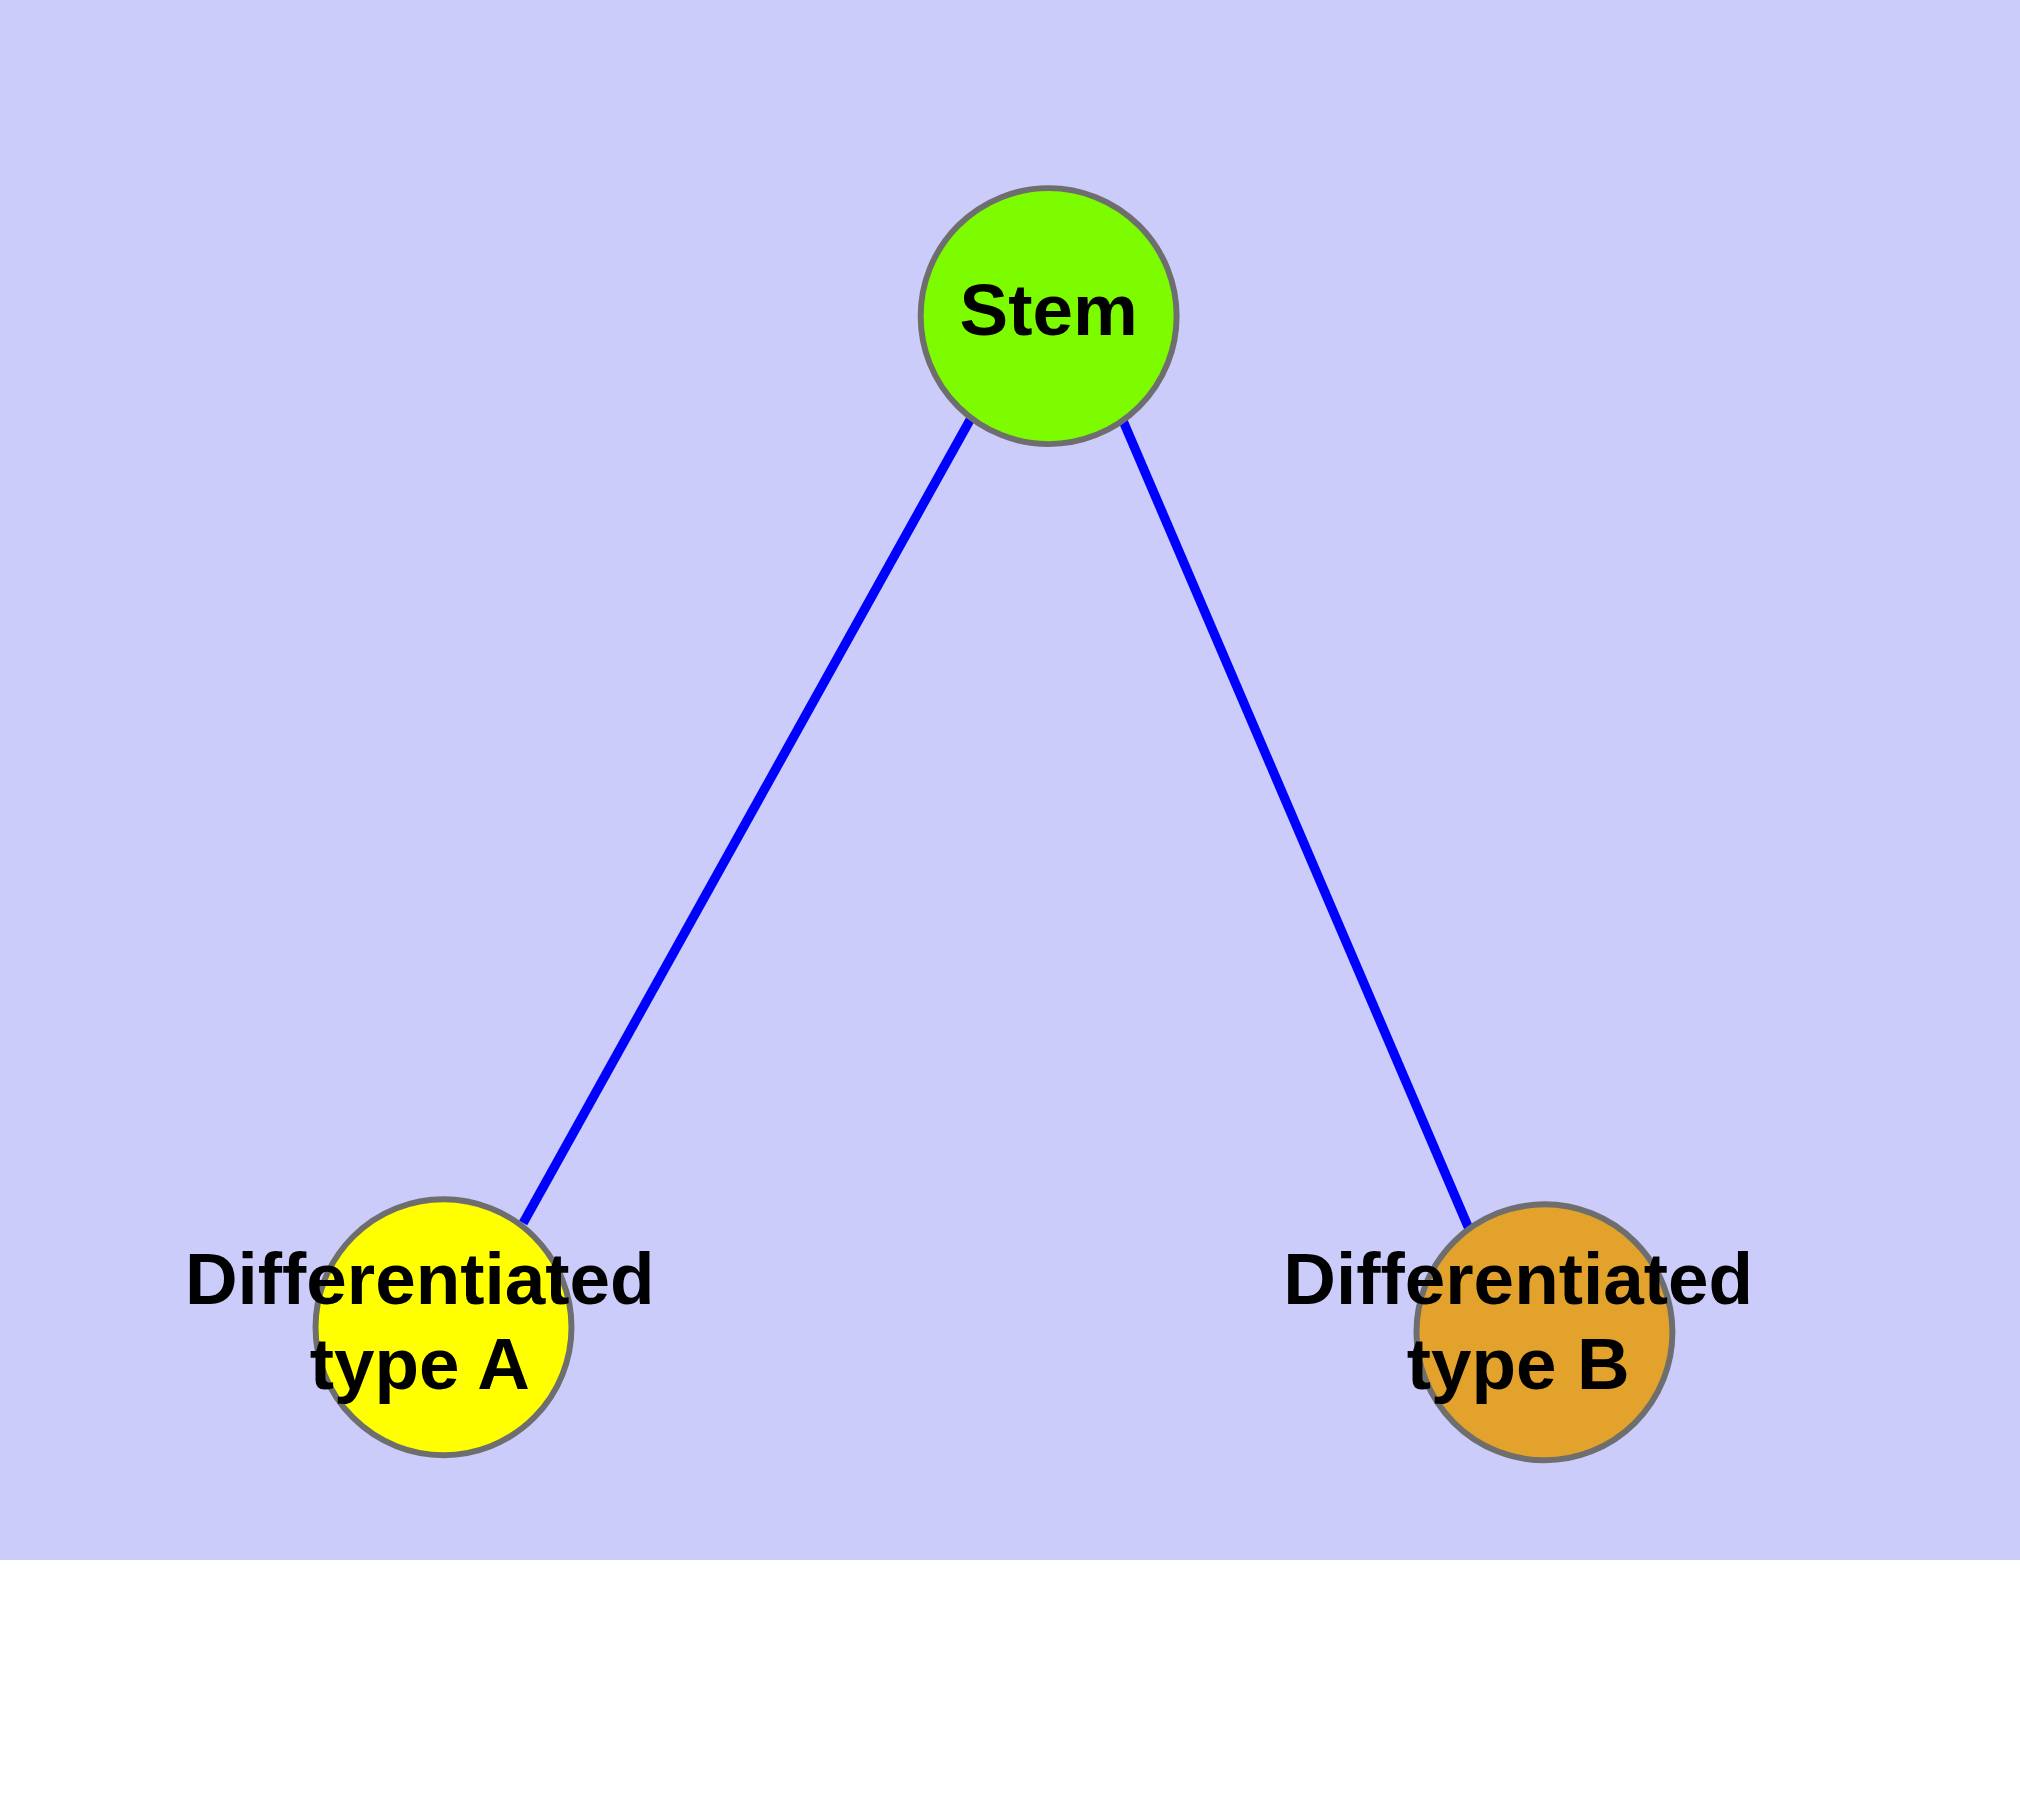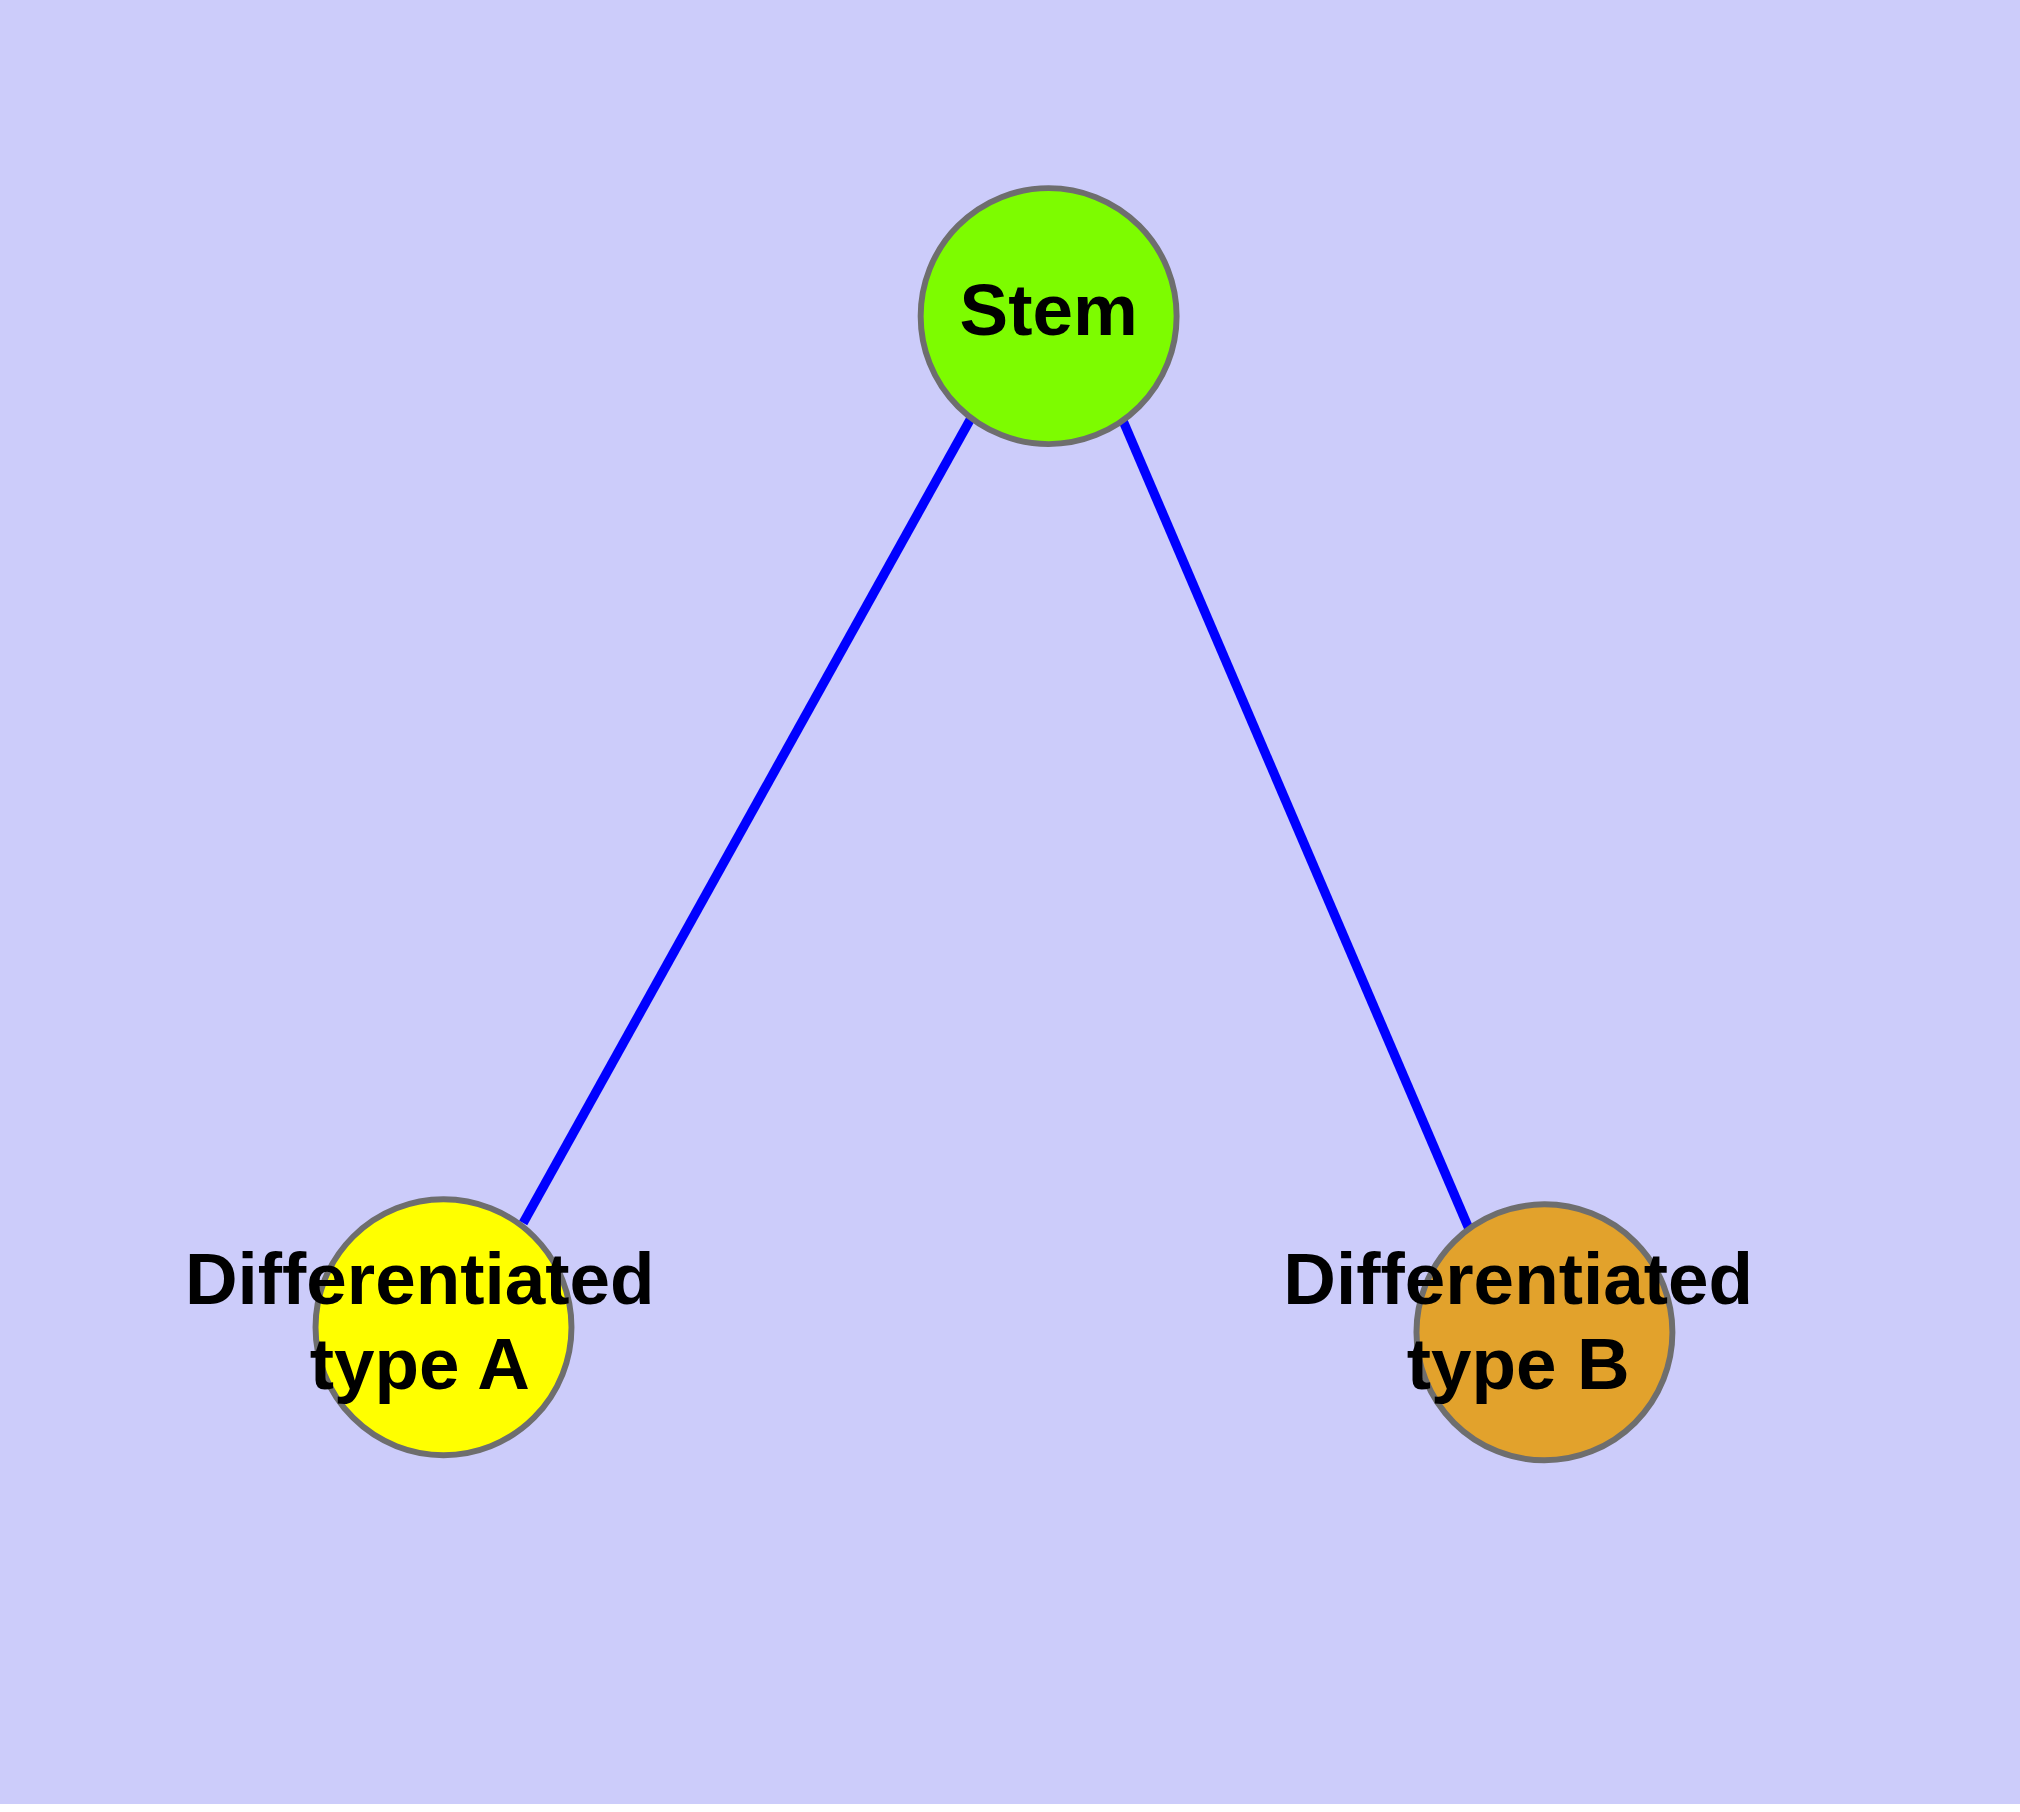--- a/index.html
+++ b/index.html
@@ -44,21 +44,21 @@
   .label-stem {
     font-size: 86px;
   }
   .label-leaf {
     font-size: 86px;
   }
 </style>
 </head>
 <body>
 
-<div id="canvas" style="width: 2021px; height: 1804px;">
+<div id="canvas" style="width: 2021px; height: 1560px;">
   <div id="bg-rect" style="background: rgb(204, 204, 250);"></div>
   <svg id="graph-svg" viewBox="0 0 2384 2138" xmlns="http://www.w3.org/2000/svg" style="width: 2021px; height: 1812px;">
     <g id="edges-group">
         <line class="edge-line" x1="1145" y1="494" x2="617" y2="1443" stroke="#0000ff" stroke-width="11"></line>
         <line class="edge-line" x1="1325" y1="497" x2="1733" y2="1450" stroke="#0000ff" stroke-width="11"></line>
       </g>
     <g id="nodes-group">
         <circle class="node-circle" cx="1237" cy="373" r="151" fill="#7dfc00" stroke="#6e6e6e" stroke-width="7"></circle>
         <circle class="node-circle" cx="523" cy="1566" r="151" fill="#ffff00" stroke="#6e6e6e" stroke-width="7"></circle>
         <circle class="node-circle" cx="1822" cy="1572" r="151" fill="#e2a22c" stroke="#6e6e6e" stroke-width="7"></circle>

